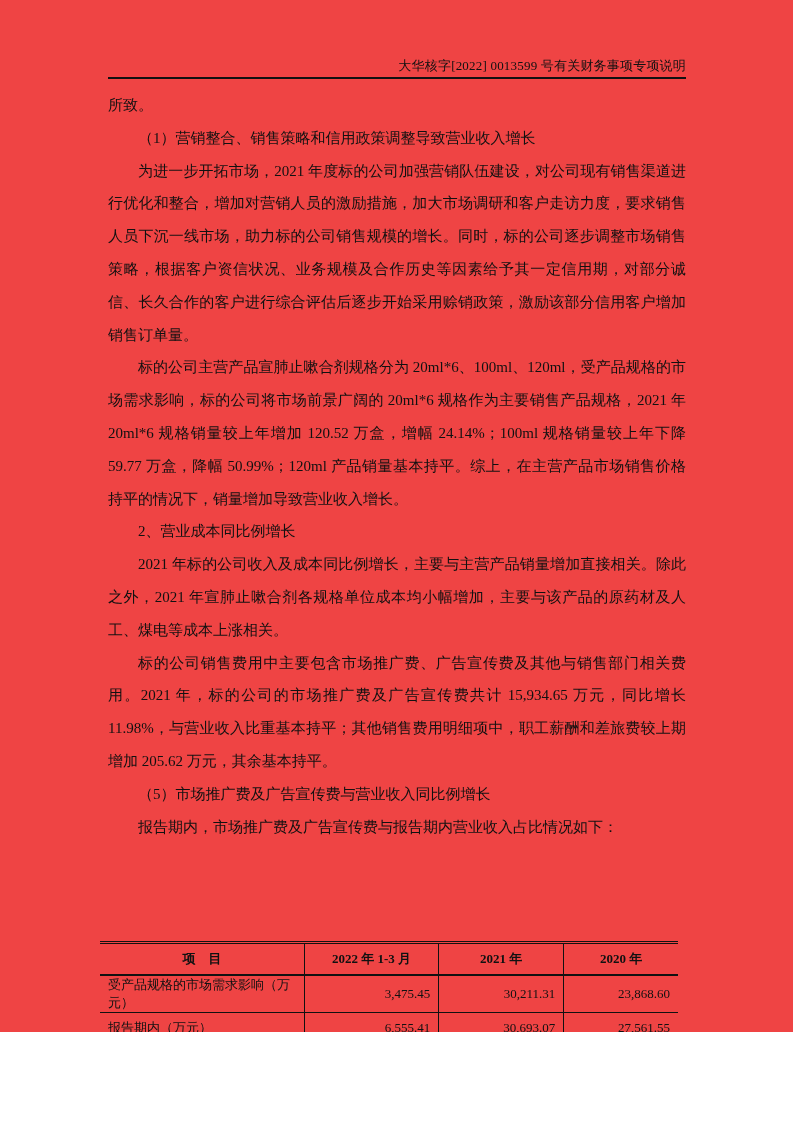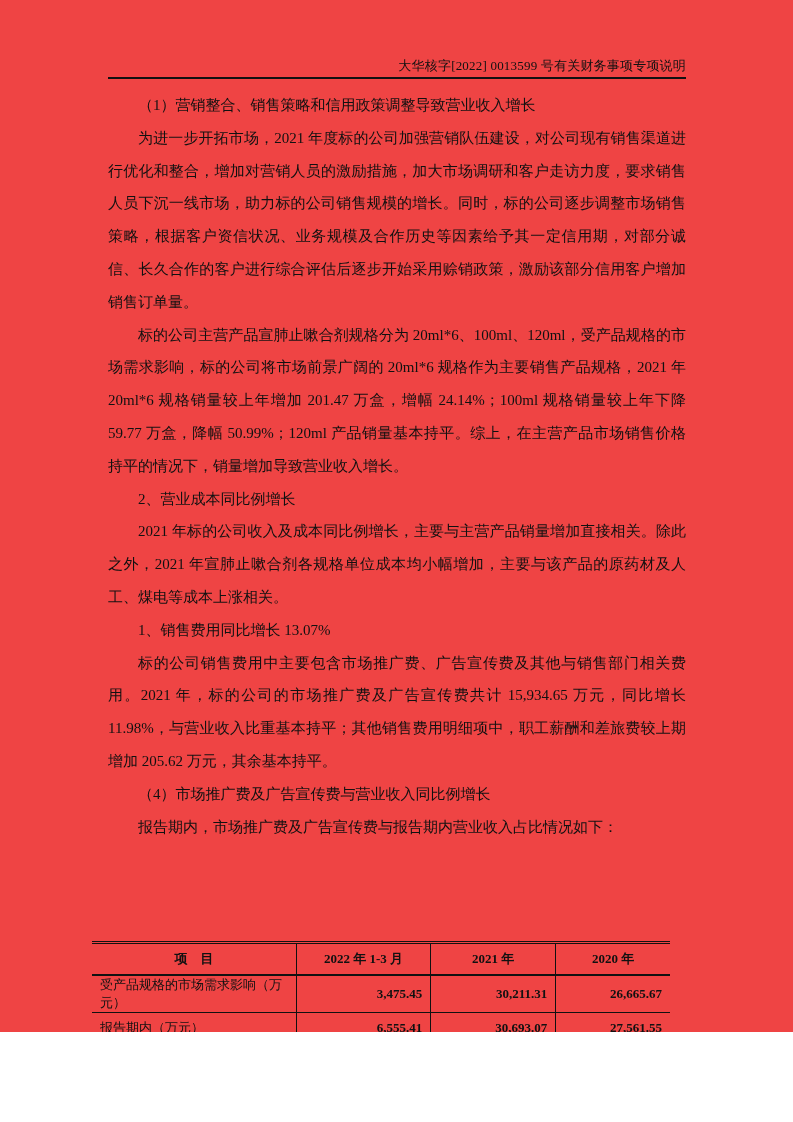--- a/index.html
+++ b/index.html
@@ -40,21 +40,21 @@
   .doc-body p.para {
     margin: 0;
     text-indent: 0;
   }
   .doc-body p.para.indent {
     text-indent: 2em;
   }
   table.fin-table {
     position: absolute;
     top: 941px;
-    left: 92px;
+    left: 100px;
     width: 578px;
     border-collapse: collapse;
     font-size: 13px;
     border-top: 3px double #111111;
     border-bottom: 2px solid #111111;
     table-layout: fixed;
   }
   table.fin-table th,
   table.fin-table td {
     border-left: 1px solid #111111;
@@ -72,21 +72,20 @@
     border-bottom: 2px solid #111111;
   }
   table.fin-table tbody tr + tr td {
     border-top: 1px solid #111111;
   }
   table.fin-table td.label-cell {
     text-align: left;
   }
   table.fin-table td.num-cell {
     text-align: right;
-    font-weight: bold;
   }
   .c0 { width: 36.6%; }
   .c1 { width: 23.0%; }
   .c2 { width: 21.2%; }
   .c3 { width: 19.2%; }
   .doc-footer {
     position: absolute;
     top: 1044px;
     left: 108px;
     width: 578px;
@@ -98,46 +97,46 @@
 </head>
 <body>
 
 <div class="page">
 
   <div class="doc-header">
     <span>大华核字[2022] 0013599 号有关财务事项专项说明</span>
   </div>
 
   <div class="doc-body">
+      <p class="para">所致。</p>
       <p class="para indent">（1）营销整合、销售策略和信用政策调整导致营业收入增长</p>
       <p class="para indent">为进一步开拓市场，2021 年度标的公司加强营销队伍建设，对公司现有销售渠道进行优化和整合，增加对营销人员的激励措施，加大市场调研和客户走访力度，要求销售人员下沉一线市场，助力标的公司销售规模的增长。同时，标的公司逐步调整市场销售策略，根据客户资信状况、业务规模及合作历史等因素给予其一定信用期，对部分诚信、长久合作的客户进行综合评估后逐步开始采用赊销政策，激励该部分信用客户增加销售订单量。</p>
-      <p class="para indent">标的公司主营产品宣肺止嗽合剂规格分为 20ml*6、100ml、120ml，受产品规格的市场需求影响，标的公司将市场前景广阔的 20ml*6 规格作为主要销售产品规格，2021 年 20ml*6 规格销量较上年增加 201.47 万盒，增幅 24.14%；100ml 规格销量较上年下降 59.77 万盒，降幅 50.99%；120ml 产品销量基本持平。综上，在主营产品市场销售价格持平的情况下，销量增加导致营业收入增长。</p>
+      <p class="para indent">标的公司主营产品宣肺止嗽合剂规格分为 20ml*6、100ml、120ml，受产品规格的市场需求影响，标的公司将市场前景广阔的 20ml*6 规格作为主要销售产品规格，2021 年 20ml*6 规格销量较上年增加 120.52 万盒，增幅 24.14%；100ml 规格销量较上年下降 59.77 万盒，降幅 50.99%；120ml 产品销量基本持平。综上，在主营产品市场销售价格持平的情况下，销量增加导致营业收入增长。</p>
       <p class="para indent">2、营业成本同比例增长</p>
       <p class="para indent">2021 年标的公司收入及成本同比例增长，主要与主营产品销量增加直接相关。除此之外，2021 年宣肺止嗽合剂各规格单位成本均小幅增加，主要与该产品的原药材及人工、煤电等成本上涨相关。</p>
-      <p class="para indent">1、销售费用同比增长 13.07%</p>
       <p class="para indent">标的公司销售费用中主要包含市场推广费、广告宣传费及其他与销售部门相关费用。2021 年，标的公司的市场推广费及广告宣传费共计 15,934.65 万元，同比增长 11.98%，与营业收入比重基本持平；其他销售费用明细项中，职工薪酬和差旅费较上期增加 205.62 万元，其余基本持平。</p>
-      <p class="para indent">（4）市场推广费及广告宣传费与营业收入同比例增长</p>
+      <p class="para indent">（5）市场推广费及广告宣传费与营业收入同比例增长</p>
       <p class="para indent">报告期内，市场推广费及广告宣传费与报告期内营业收入占比情况如下：</p>
     </div>
 
   <table class="fin-table">
     <thead>
       <tr>
           <th class="c0">项　目</th>
           <th class="c1">2022 年 1-3 月</th>
           <th class="c2">2021 年</th>
           <th class="c3">2020 年</th>
         </tr>
     </thead>
     <tbody>
         <tr>
           <td class="label-cell c0">受产品规格的市场需求影响（万元）</td>
           <td class="num-cell c1">3,475.45</td>
           <td class="num-cell c2">30,211.31</td>
-          <td class="num-cell c3">26,665.67</td>
+          <td class="num-cell c3">23,868.60</td>
         </tr>
         <tr>
           <td class="label-cell c0">报告期内（万元）</td>
           <td class="num-cell c1">6,555.41</td>
           <td class="num-cell c2">30,693.07</td>
           <td class="num-cell c3">27,561.55</td>
         </tr>
       </tbody>
   </table>
 

